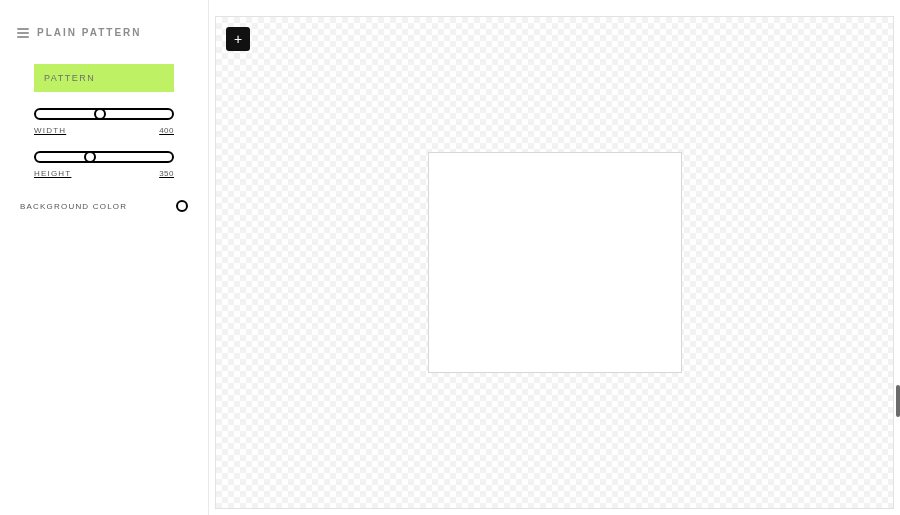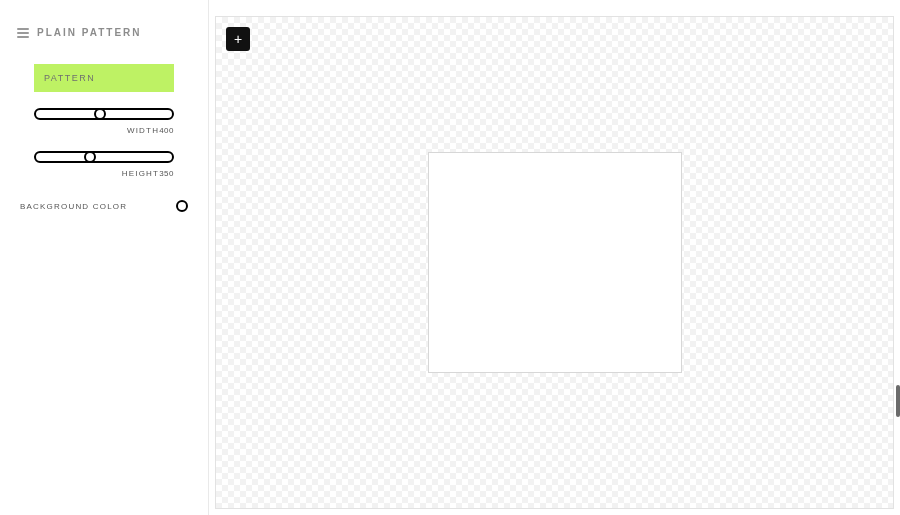--- a/index.html
+++ b/index.html
@@ -5,21 +5,21 @@
   * { box-sizing: border-box; margin: 0; padding: 0; }
   html, body { width: 900px; height: 515px; font-family: Arial, Helvetica, sans-serif; background: #fff; overflow: hidden; }
   .app { display: flex; width: 100%; height: 100%; }
   .sidebar { width: 208px; height: 100%; padding: 15px 17px; display: flex; flex-direction: column; }
   .brand { display: flex; align-items: center; gap: 8px; margin-top: 12px; margin-bottom: 26px; padding-left: 0; }
   .brand-title { font-size: 10px; letter-spacing: 2px; color: #8c8c8c; text-transform: uppercase; font-weight: 600; }
   .section-header { background: #bef264; color: #6f6f6f; font-size: 9px; letter-spacing: 1.5px; padding: 9px 10px; text-transform: uppercase; margin-bottom: 16px; width: 140px; margin-left: auto; margin-right: auto; }
   .control { width: 140px; margin: 0 auto 16px; }
   .slider { position: relative; width: 140px; height: 12px; border: 2px solid #000; border-radius: 6px; background: #fff; }
   .thumb { position: absolute; top: 50%; width: 12px; height: 12px; border: 2px solid #000; border-radius: 50%; background: #fff; transform: translate(-50%, -50%); }
-  .control-row { display: flex; justify-content: flex-end; align-items: baseline; margin-top: 6px; }
+  .control-row { display: flex; justify-content: space-between; align-items: baseline; margin-top: 6px; text-decoration: underline; }
   .control-label { font-size: 8px; letter-spacing: 1.2px; color: #555; text-transform: uppercase; }
   .control-value { font-size: 8px; color: #555; letter-spacing: 0.5px; }
   .bg-row { width: 168px; margin: 0 auto; display: flex; justify-content: space-between; align-items: center; margin-top: 6px; }
   .swatch { width: 12px; height: 12px; border: 2px solid #000; border-radius: 50%; background: #fff; }
   .divider { width: 1px; background: #e9e9e9; height: 100%; }
   .canvas-wrap { flex: 1; padding: 16px 6px 6px 6px; position: relative; }
   .canvas {
     width: 100%; height: 100%;
     border: 1px solid #e2e2e2;
     position: relative;

